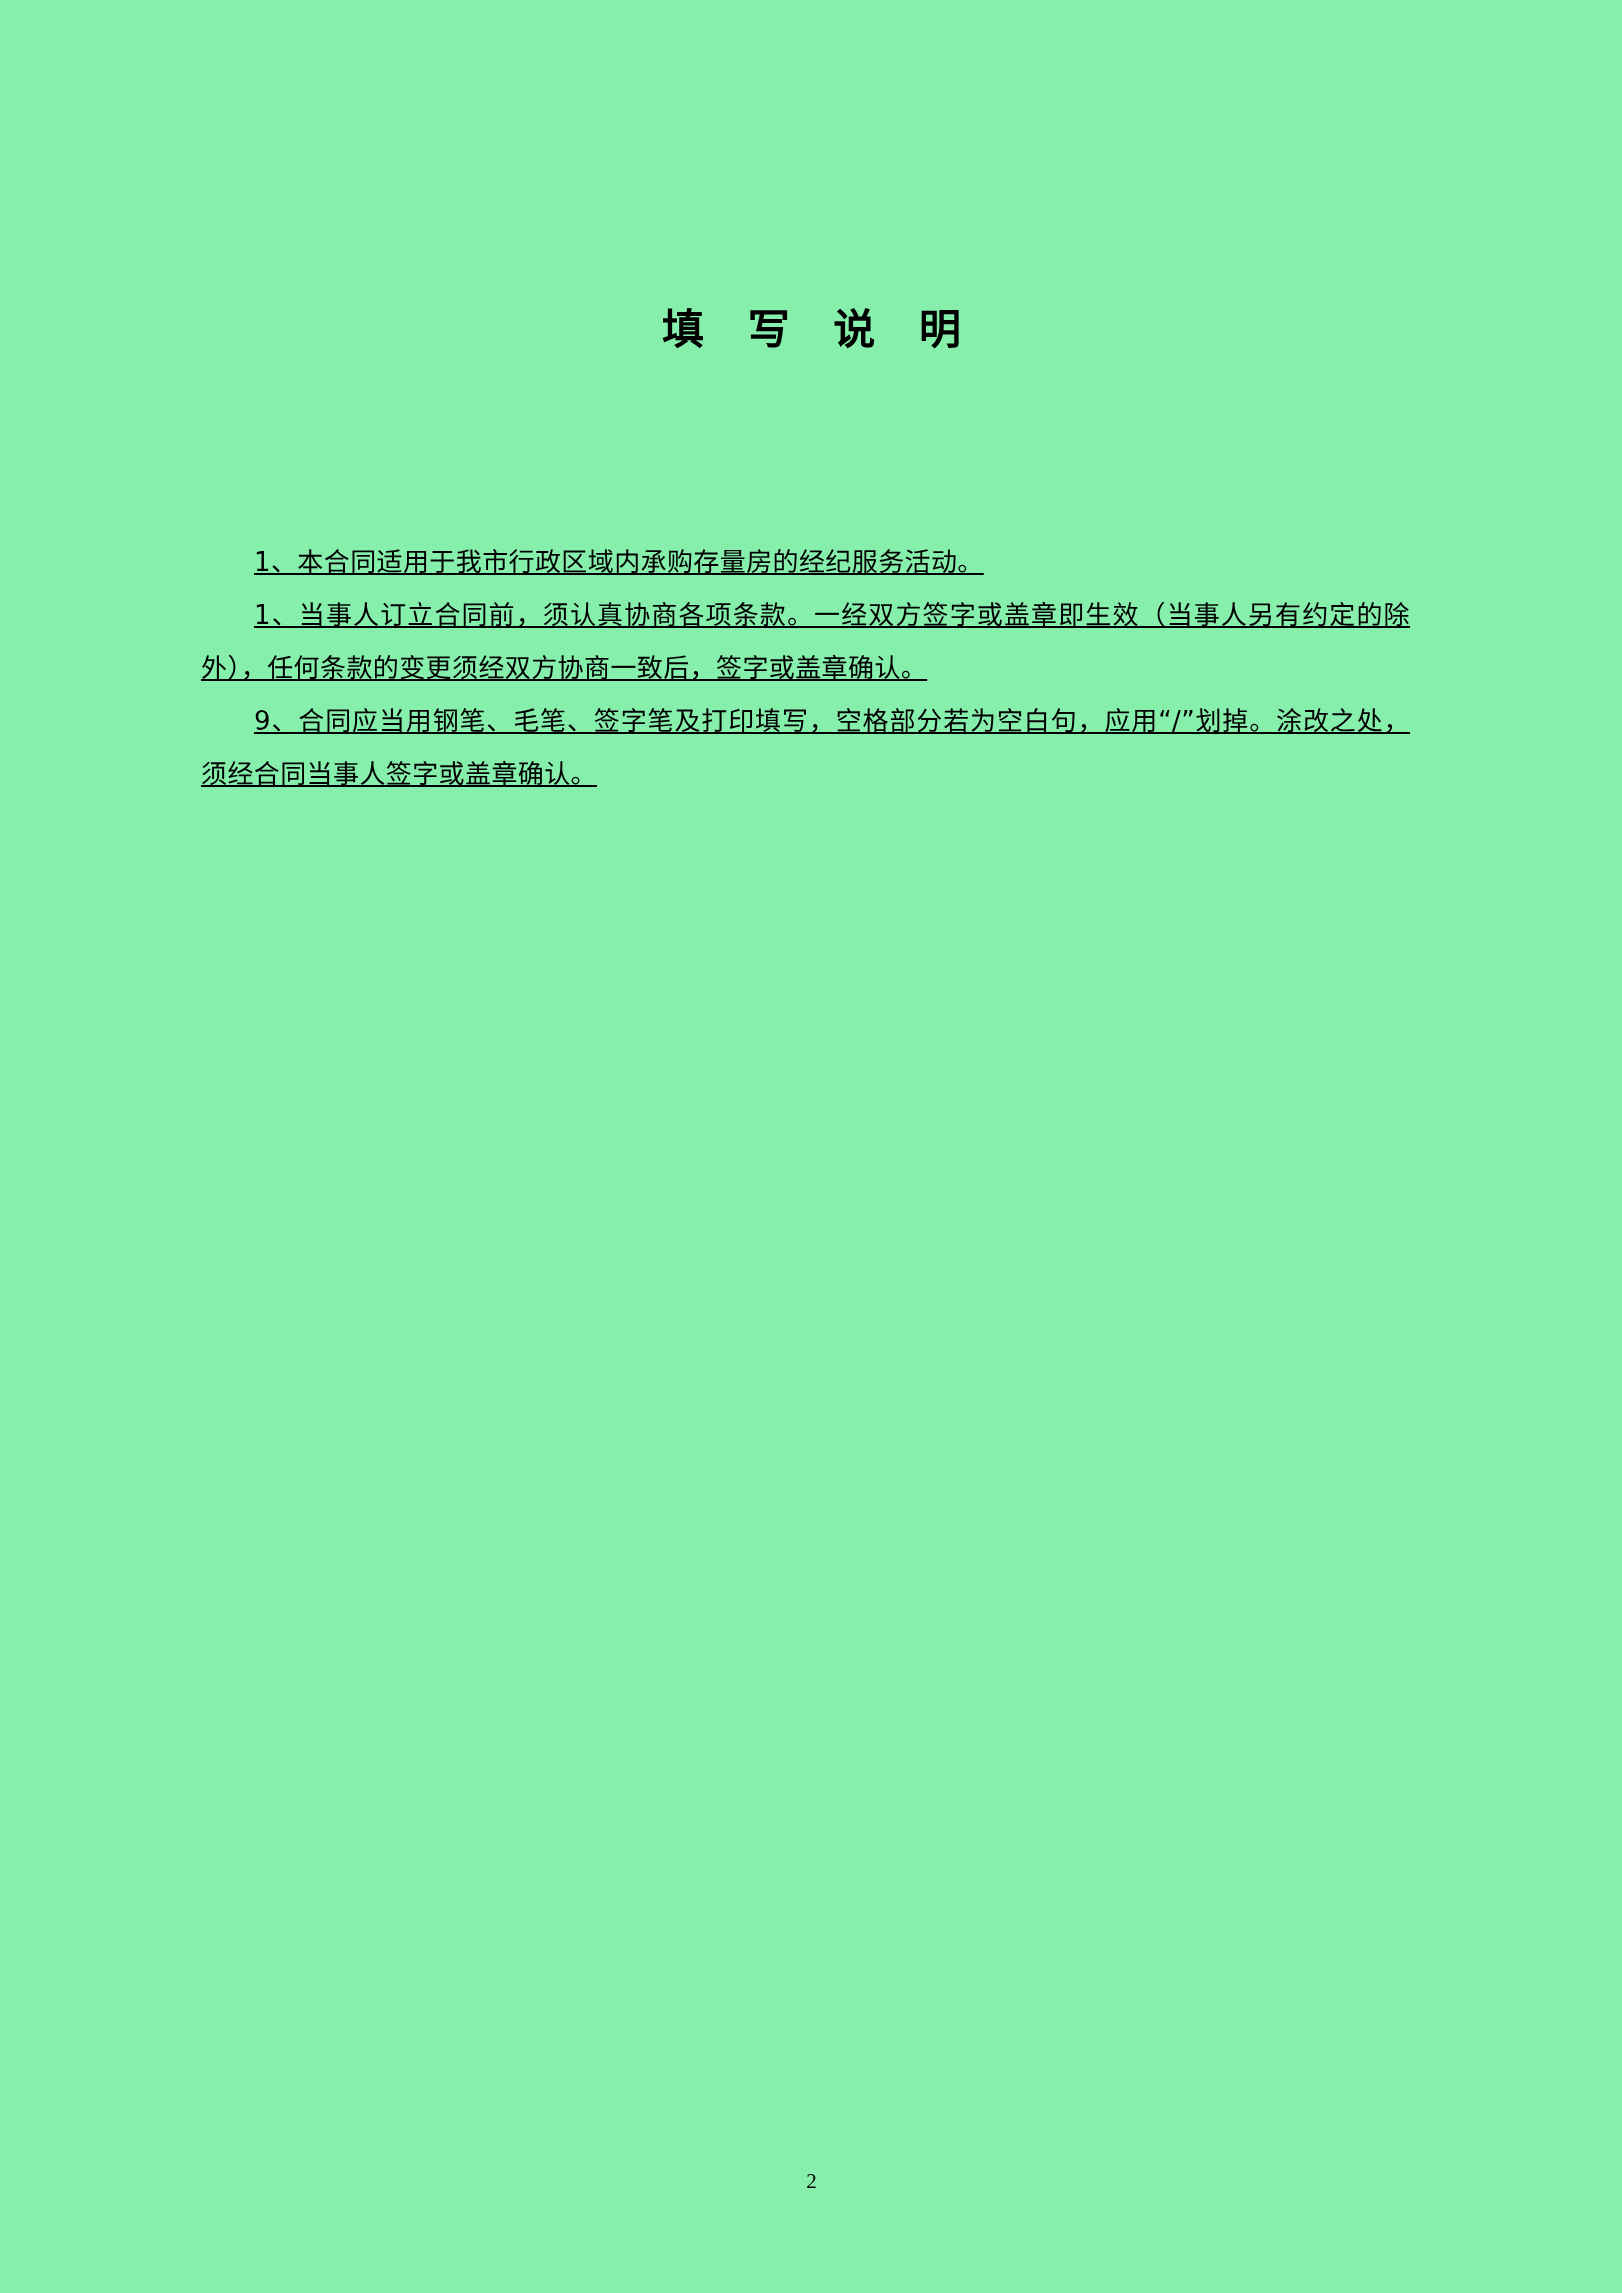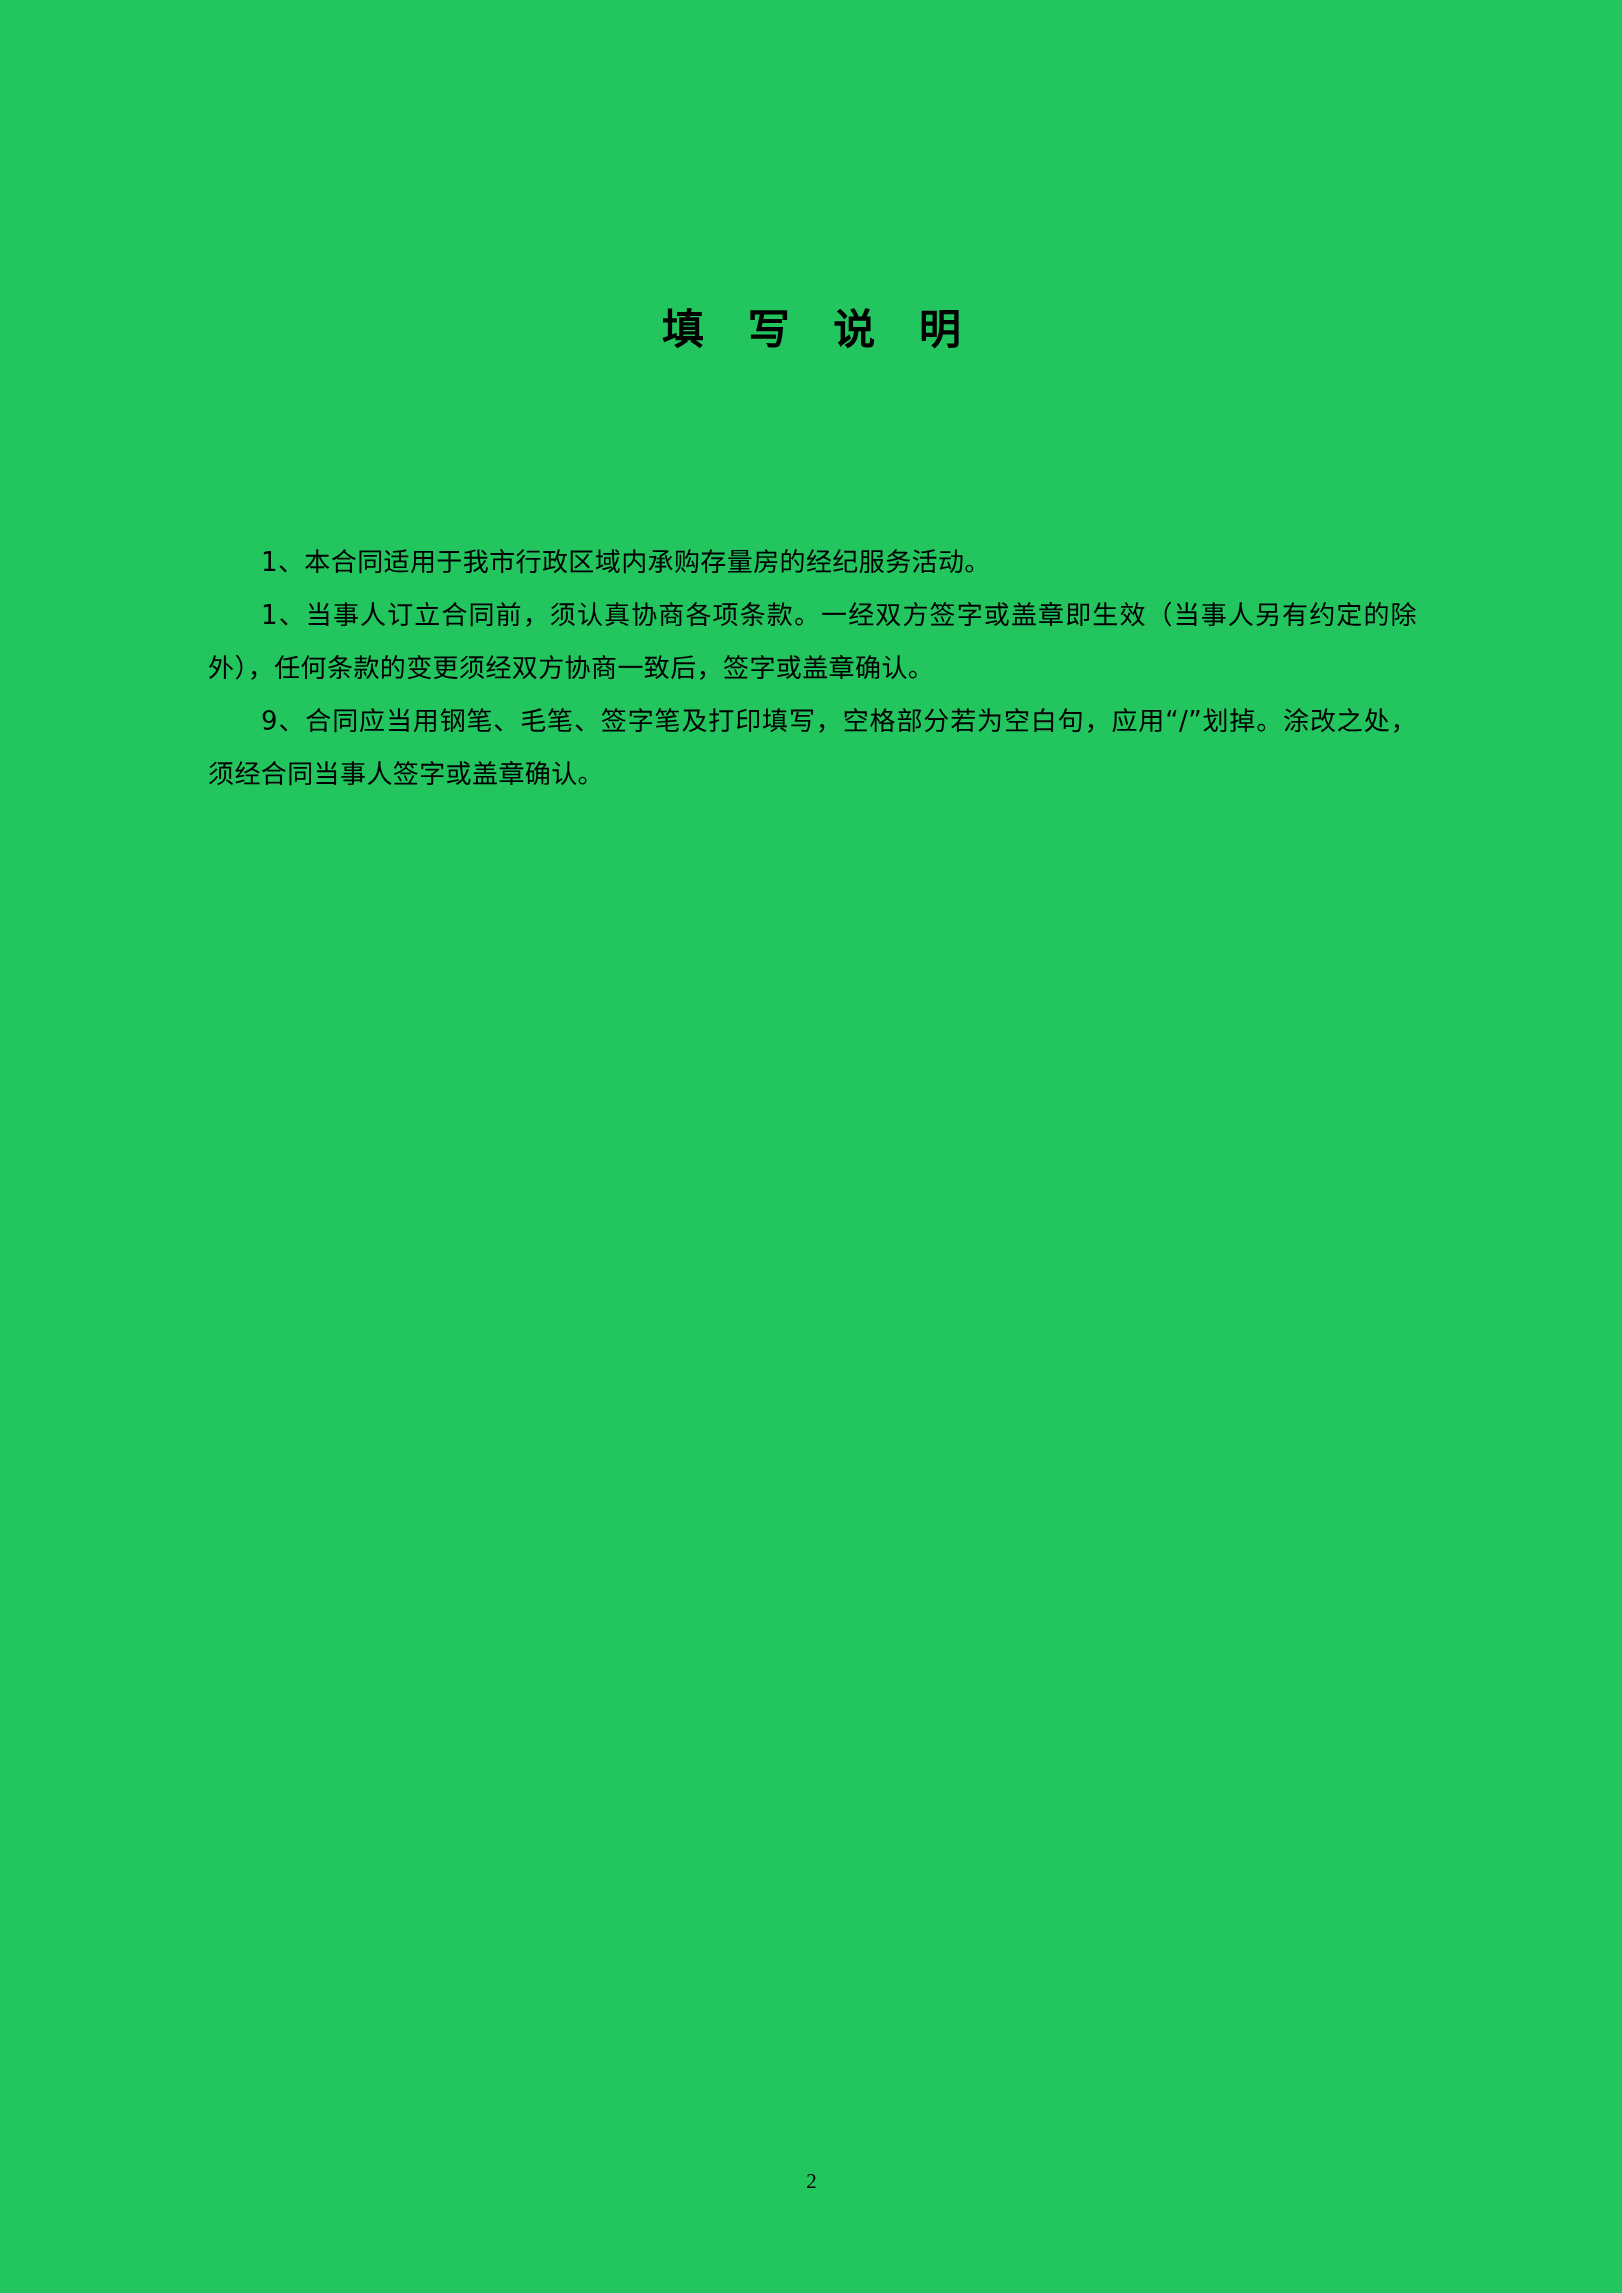--- a/index.html
+++ b/index.html
@@ -9,43 +9,44 @@
     background: #ffffff;
   }
   body {
     font-family: "DejaVu Sans", "Liberation Sans", sans-serif;
     color: #000000;
   }
   .page {
     position: relative;
     width: 1623px;
     height: 2294px;
-    background: #22c55e;
+    background: #86efac;
     margin: 0 auto;
     overflow: hidden;
     box-sizing: border-box;
   }
   .doc-title {
     position: absolute;
     top: 277px;
     left: 0;
     width: 100%;
     text-align: center;
     font-size: 42px;
     font-weight: 700;
     letter-spacing: 14.5px;
     text-indent: 14.5px;
     line-height: 1.2;
     color: #000000;
   }
   .body-block {
     position: absolute;
     top: 536px;
-    left: 208px;
+    left: 201px;
     width: 1209px;
+    text-decoration: underline;
   }
   .para {
     font-size: 26px;
     line-height: 53px;
     text-align: justify;
     text-justify: inter-ideograph;
     margin: 0 0 0 0;
     text-indent: 53px;
     color: #000000;
     letter-spacing: 0.4px;

